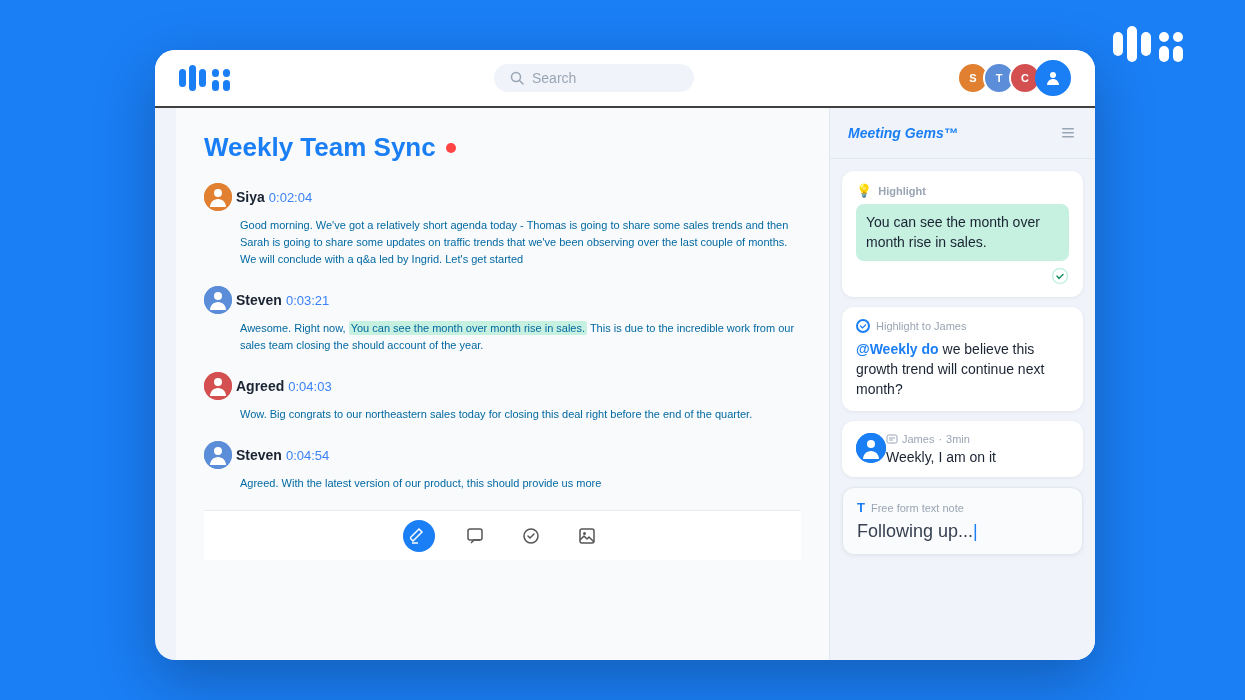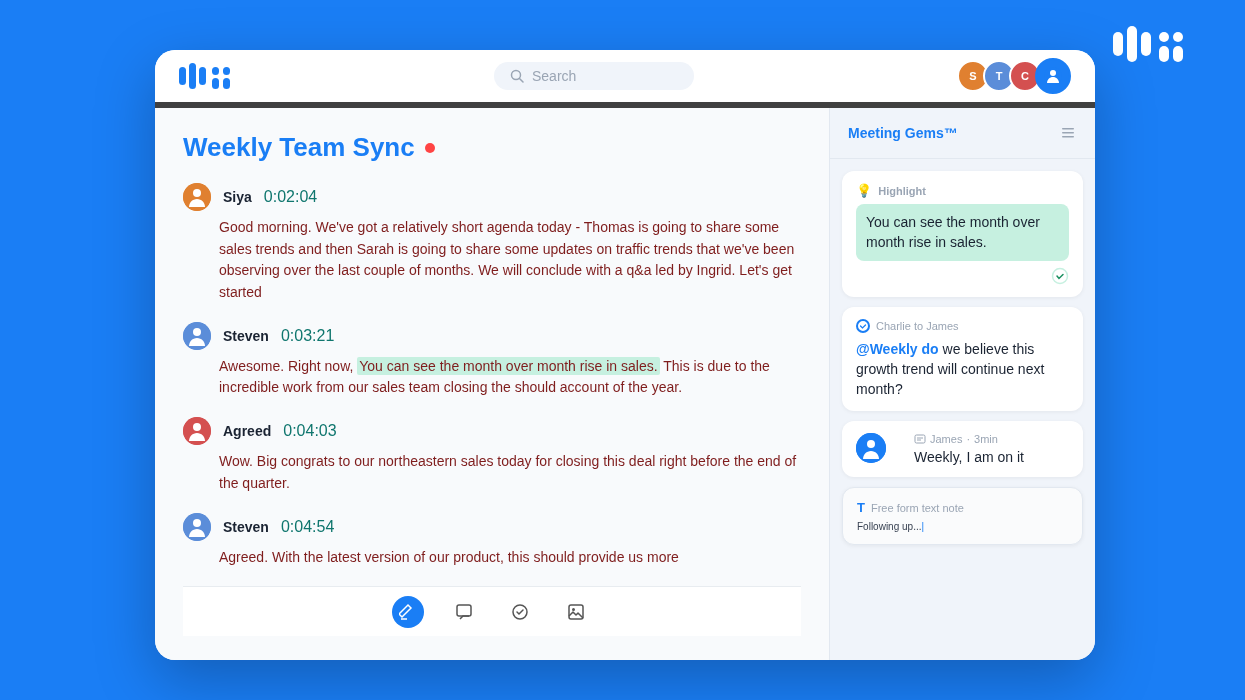--- a/index.html
+++ b/index.html
@@ -27,21 +27,21 @@
       box-shadow: 0 20px 60px rgba(0,0,0,0.25);
     }
 
     
     .header-bar {
       background: #ffffff;
       height: 58px;
       display: flex;
       align-items: center;
       padding: 0 24px;
-      border-bottom: 6px solid #404040;
+      border-bottom: 2px solid #404040;
       flex-shrink: 0;
     }
 
     .header-logo {
       display: flex;
       align-items: center;
     }
 
     .search-bar {
       margin: 0 auto;
@@ -81,20 +81,21 @@
       color: white;
     }
 
     .avatar:first-child { margin-left: 0; }
 
     
     .body-area {
       display: flex;
       flex: 1;
       overflow: hidden;
+      padding-left: 21px;
     }
 
     
     .transcript-panel {
       flex: 1;
       background: #f8fafc;
       padding: 24px 28px;
       overflow-y: auto;
       border-right: 1px solid #e2e8f0;
     }
@@ -120,21 +121,21 @@
       flex-shrink: 0;
     }
 
     .message-item {
       margin-bottom: 18px;
     }
 
     .message-header {
       display: flex;
       align-items: center;
-      gap: 12px;
+      gap: 4px;
       margin-bottom: 6px;
     }
 
     .speaker-avatar {
       width: 28px;
       height: 28px;
       border-radius: 50%;
       overflow: hidden;
       flex-shrink: 0;
       display: flex;
@@ -145,27 +146,27 @@
       color: white;
     }
 
     .speaker-name {
       font-weight: 600;
       font-size: 14px;
       color: #1a2332;
     }
 
     .speaker-time {
-      font-size: 16px;
-      color: #0f766e;
+      font-size: 13px;
+      color: #3b82f6;
     }
 
     .message-body {
-      font-size: 14px;
-      color: #7f1d1d;
+      font-size: 11px;
+      color: #0369a1;
       line-height: 1.55;
       padding-left: 36px;
     }
 
     .highlight-text {
       background: #c6f0e0;
       border-radius: 2px;
       padding: 1px 2px;
     }
 
@@ -205,20 +206,21 @@
       flex-direction: column;
       flex-shrink: 0;
     }
 
     .gems-header {
       display: flex;
       align-items: center;
       justify-content: space-between;
       padding: 16px 18px;
       border-bottom: 1px solid #e2e8f0;
+      font-style: italic;
     }
 
     .gems-title {
       font-size: 14px;
       font-weight: 700;
       color: #1a7ef5;
     }
 
     .gems-list {
       flex: 1;
@@ -273,21 +275,21 @@
     }
 
     .gem-body .mention {
       color: #1a7ef5;
       font-weight: 600;
     }
 
     .gem-reply {
       display: flex;
       align-items: flex-start;
-      gap: 28px;
+      gap: 0;
     }
 
     .reply-avatar {
       width: 30px;
       height: 30px;
       border-radius: 50%;
       flex-shrink: 0;
       display: flex;
       align-items: center;
       justify-content: center;
@@ -323,21 +325,21 @@
     .note-label {
       display: flex;
       align-items: center;
       gap: 6px;
       font-size: 11px;
       color: #9aa5b4;
       margin-bottom: 6px;
     }
 
     .note-input {
-      font-size: 10px;
+      font-size: 18px;
       color: #374151;
     }
 
     .note-cursor::after {
       content: '|';
       animation: blink 1s infinite;
       color: #1a7ef5;
     }
 
     @keyframes blink {
@@ -554,21 +556,21 @@
           </div>
         </div>
 
         <div class="gem-card">
           <div class="gem-assigned-label">
             <div class="check-circle">
               <svg width="8" height="8" viewBox="0 0 8 8" fill="none">
                 <path d="M1.5 4l2 2 3-3" stroke="#1a7ef5" stroke-width="1.2" stroke-linecap="round"></path>
               </svg>
             </div>
-            <span>Charlie to James</span>
+            <span>Highlight to James</span>
           </div>
           <div class="gem-body">
             <span class="mention">@Weekly do</span>
             <span> we believe this growth trend will continue next month?</span>
           </div>
         </div>
 
         <div class="gem-card">
           <div class="gem-reply">
             <div class="reply-avatar" style="background:#1a7ef5;">

